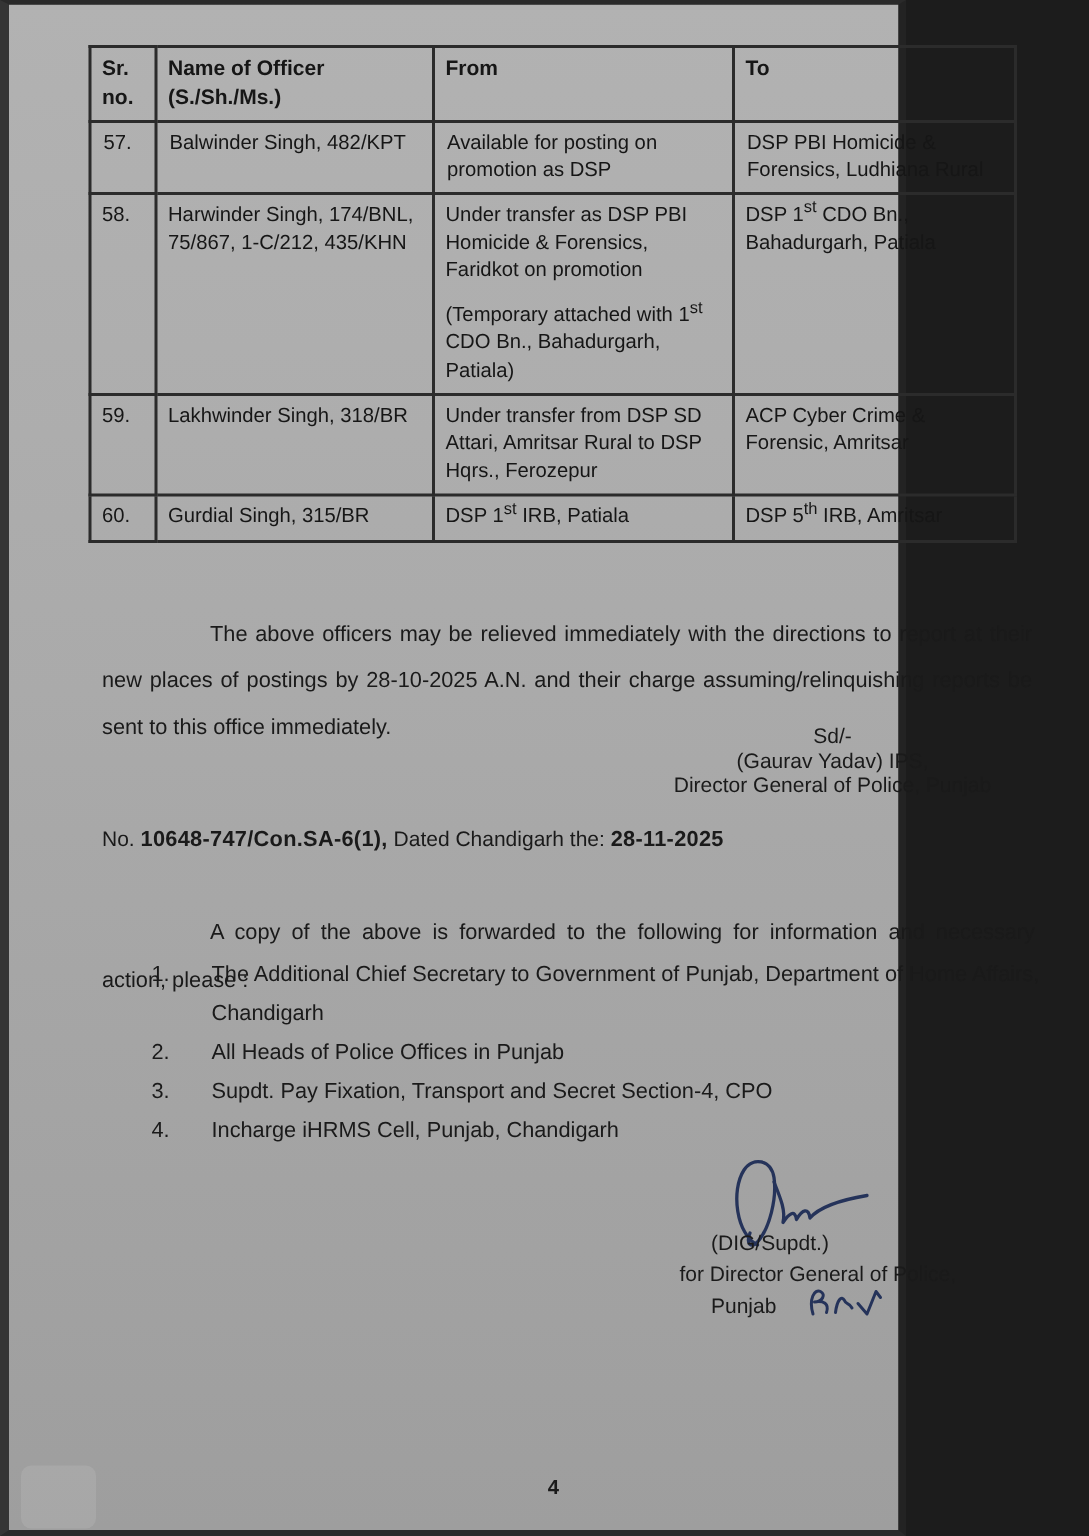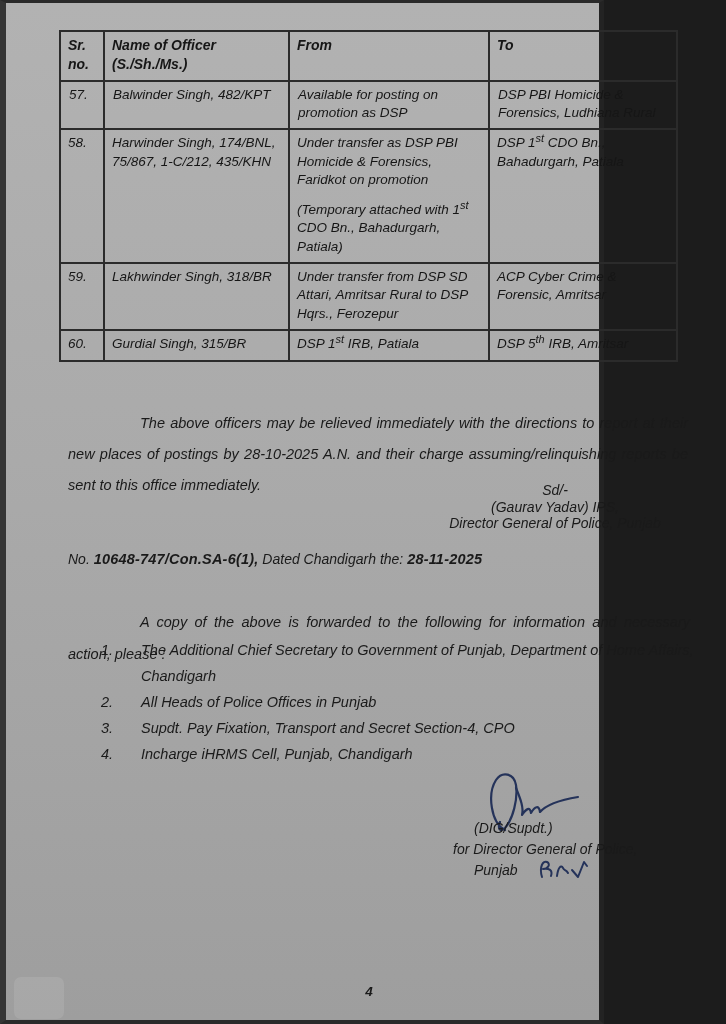--- a/index.html
+++ b/index.html
@@ -9,21 +9,20 @@
     background:#1c1c1c;
   }
   .scan-page{
     position:relative;width:604px;height:1024px;box-sizing:border-box;
     background:linear-gradient(180deg,#b2b2b2 0%,#aaaaaa 45%,#9e9e9e 100%);
     border-top:3px solid #2a2a2a;
     border-left:6px solid #353535;
     border-right:5px solid #232323;
     border-bottom:4px solid #2a2a2a;
     color:#1d1d1d;
-    font-style:italic;
   }
   
   .transfer-table{
     position:absolute;left:53px;top:27px;
     border-collapse:collapse;table-layout:fixed;width:617px;
     font-size:13.5px;line-height:1.38;color:#161616;
   }
   .transfer-table th,.transfer-table td{
     border:2px solid #2b2b2b;
     vertical-align:top;text-align:left;
@@ -69,21 +68,21 @@
   }
   .fwd-item{display:flex;margin-bottom:0;}
   .fwd-num{width:40px;flex:0 0 40px;}
   .fwd-text{flex:1;}
   
   .bottom-sign{
     position:absolute;left:447px;top:815px;width:250px;
     font-size:14px;line-height:21px;color:#1a1a1a;
   }
   .bottom-sign .indent{padding-left:21px;}
-  .place-line{display:flex;align-items:flex-end;}
+  .place-line{display:flex;align-items:flex-start;}
   .sig-scribble{position:absolute;left:468px;top:767px;}
   .initials-scribble{display:inline-block;margin-left:18px;margin-top:-4px;}
   
   .page-number{
     position:absolute;left:0;top:981px;width:726px;text-align:center;
     font-size:13.5px;font-weight:bold;color:#1a1a1a;
   }
   .scan-artifact{
     position:absolute;left:8px;top:974px;width:50px;height:42px;
     background:rgba(255,255,255,0.10);border-radius:7px;

